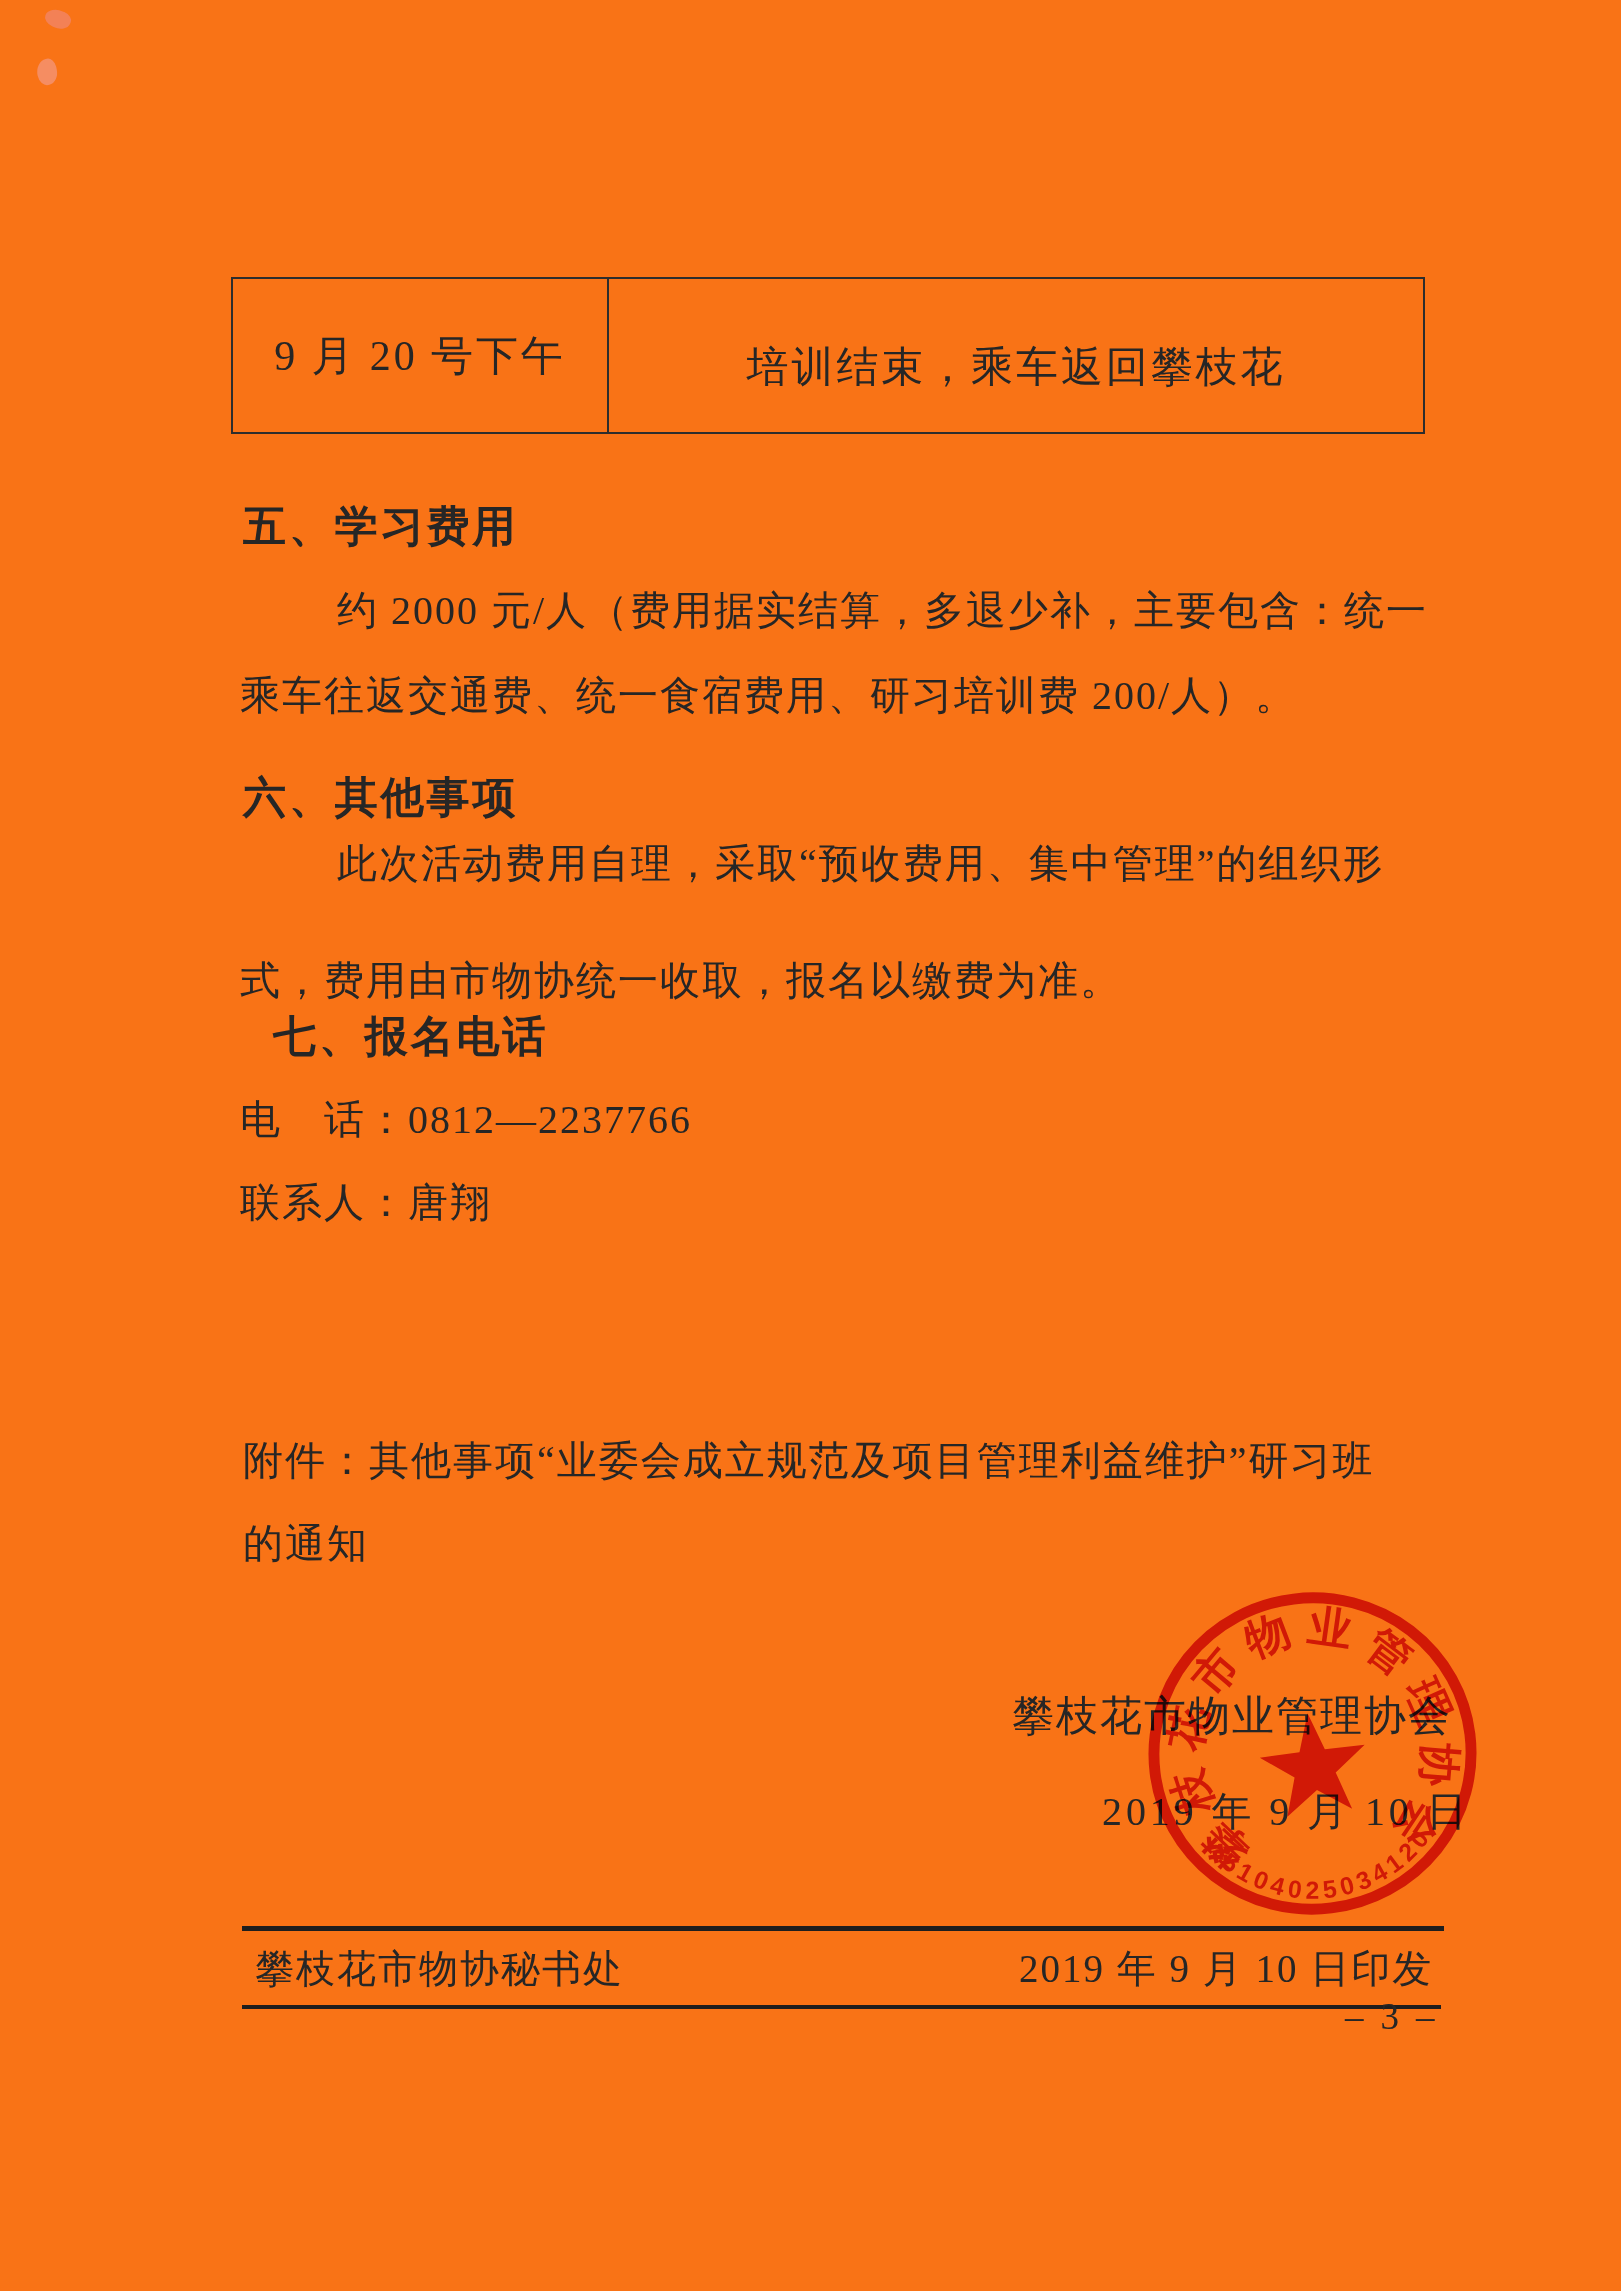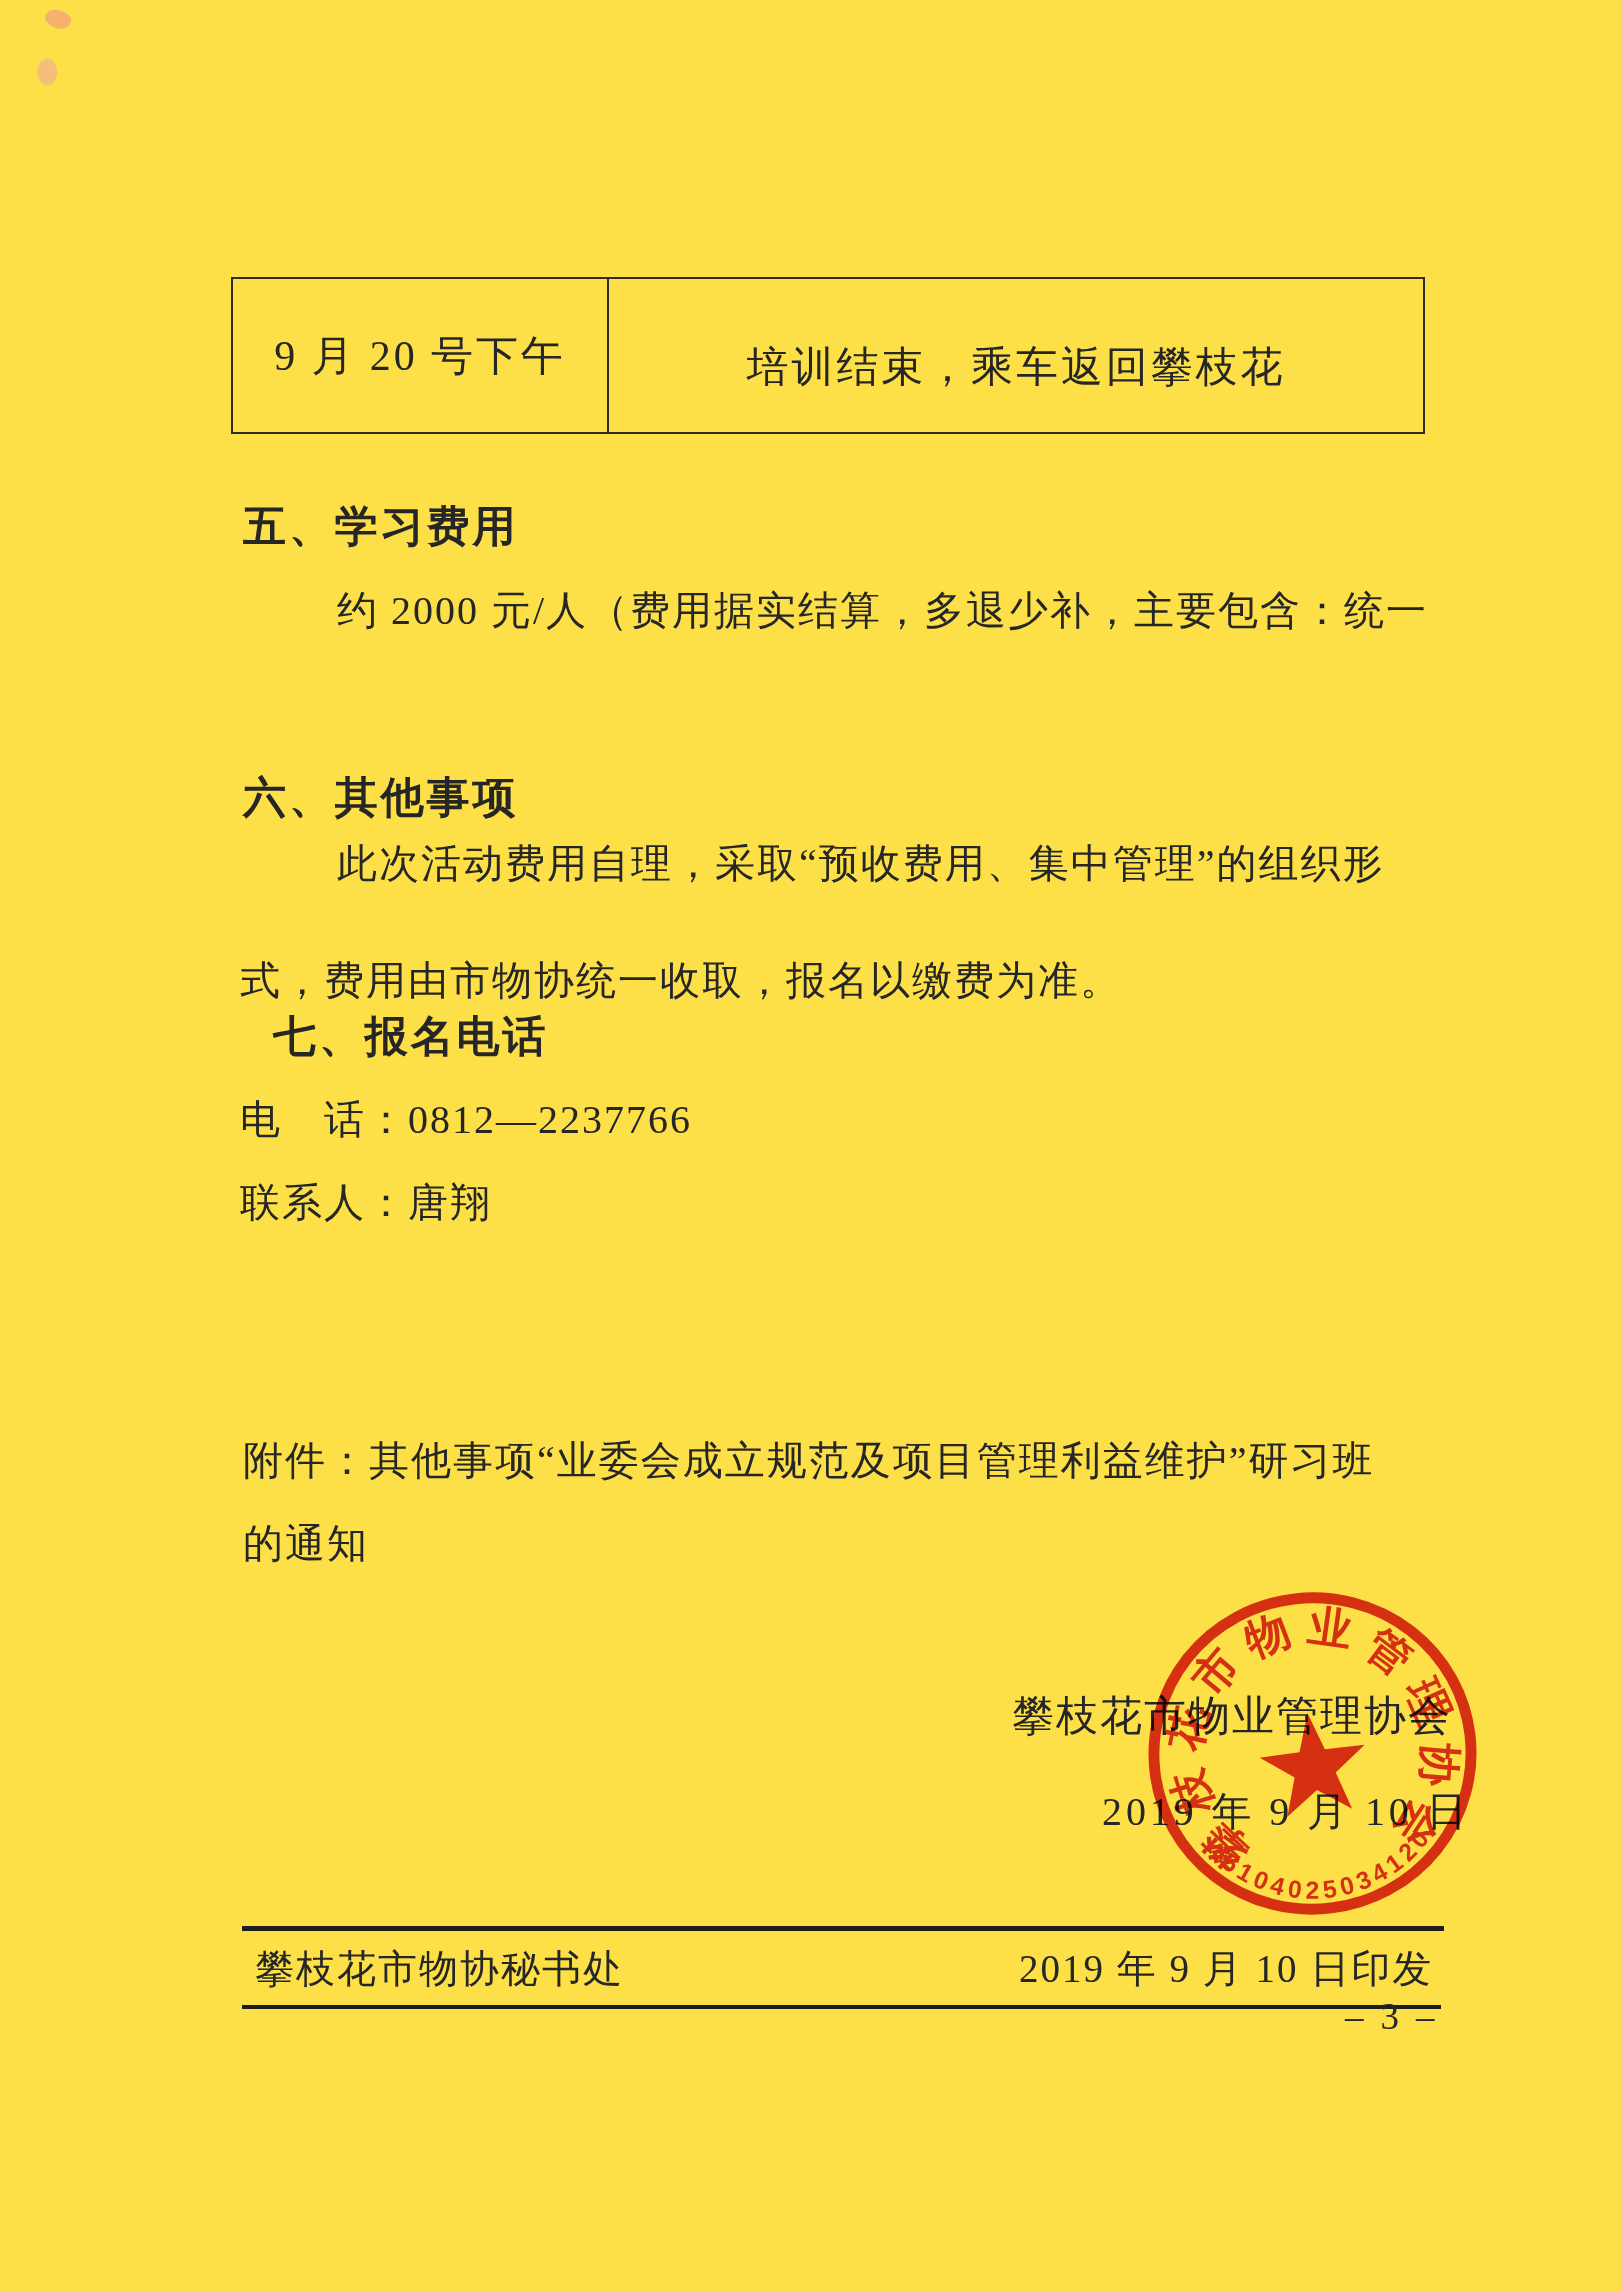--- a/index.html
+++ b/index.html
@@ -1,19 +1,19 @@
 <!DOCTYPE html>
 <html><head>
 <meta charset="utf-8">
 <style>
   html,body{margin:0;padding:0;background:#888;}
   .page{
     position:relative;
     width:1621px;height:2292px;
-    background:#fde047;
+    background:#f97316;
     overflow:hidden;
     font-family:"Liberation Serif","DejaVu Serif",serif;
     color:#262626;
   }
   .line{
     position:absolute;
     white-space:nowrap;
     font-size:40px;
     line-height:49px;
     letter-spacing:2px;
@@ -66,20 +66,21 @@
   <div class="scan-mark scan-mark-1"></div>
   <div class="scan-mark scan-mark-2"></div>
 
   <div class="schedule-table">
     <div class="cell cell-time">9 月 20 号下午</div>
     <div class="cell cell-activity">培训结束，乘车返回攀枝花</div>
   </div>
 
   <div class="line heading" style="left:243px;top:502px;">五、学习费用</div>
   <div class="line" style="left:337px;top:586px;">约 2000 元/人（费用据实结算，多退少补，主要包含：统一</div>
+  <div class="line" style="left:240px;top:671px;">乘车往返交通费、统一食宿费用、研习培训费 200/人）。</div>
 
   <div class="line heading" style="left:243px;top:757px;margin-top:16px;">六、其他事项</div>
   <div class="line" style="left:337px;top:839px;">此次活动费用自理，采取“预收费用、集中管理”的组织形</div>
   <div class="line" style="left:240px;top:924px;margin-top:32px;">式，费用由市物协统一收取，报名以缴费为准。</div>
 
   <div class="line heading" style="left:243px;top:1012px;margin-left:30px;">七、报名电话</div>
   <div class="line" style="left:240px;top:1095px;">电　话：0812—2237766</div>
   <div class="line" style="left:240px;top:1178px;">联系人：唐翔</div>
 
   <div class="line" style="left:243px;top:1436px;">附件：其他事项“业委会成立规范及项目管理利益维护”研习班</div>

